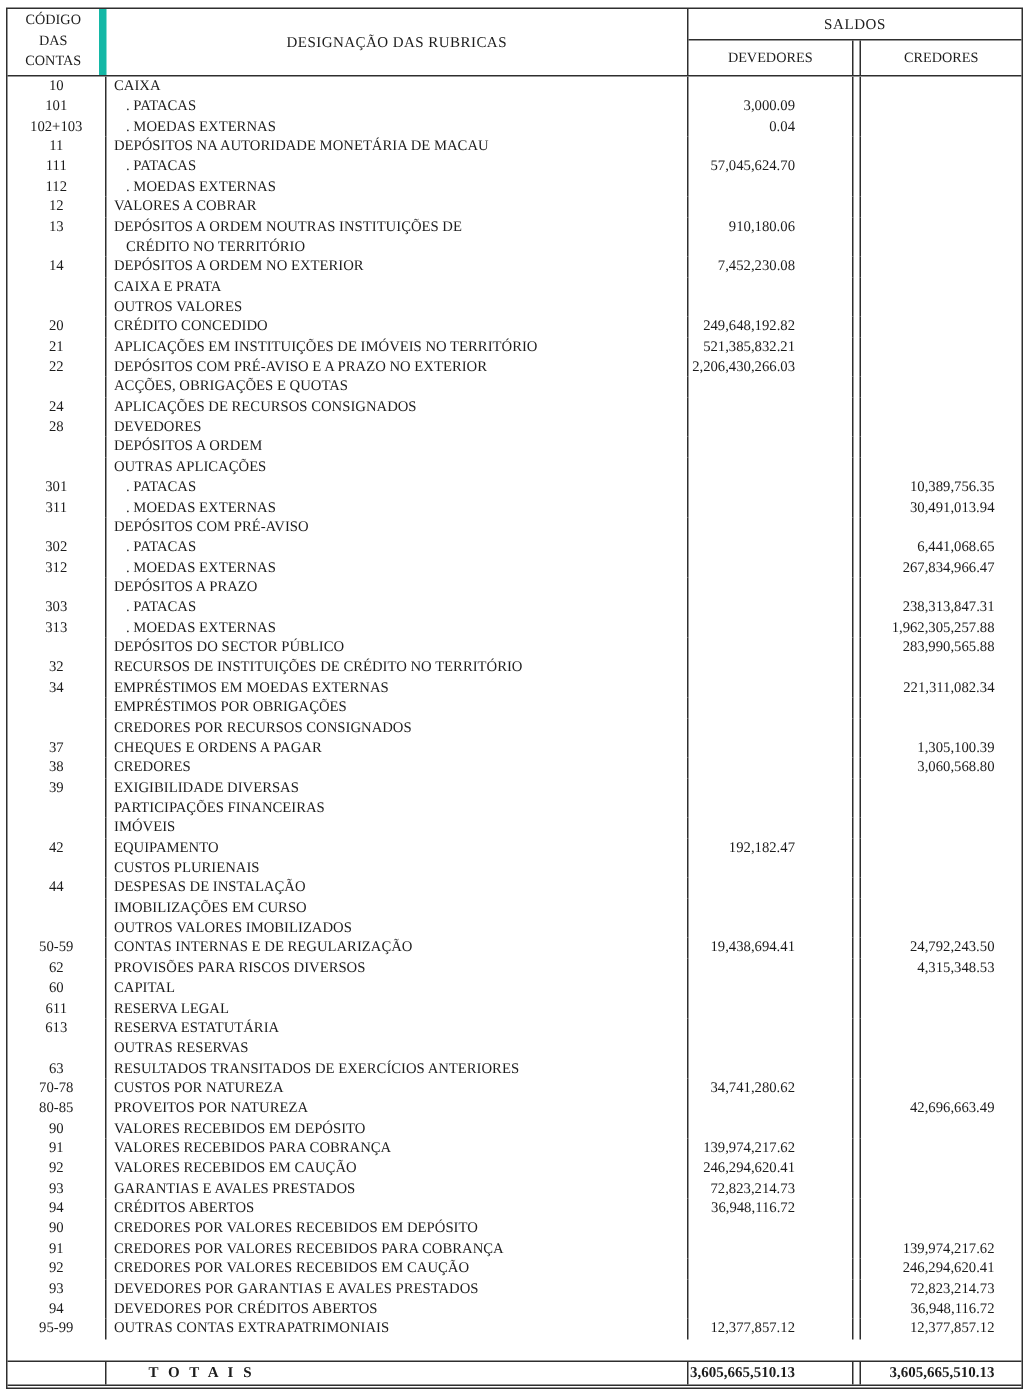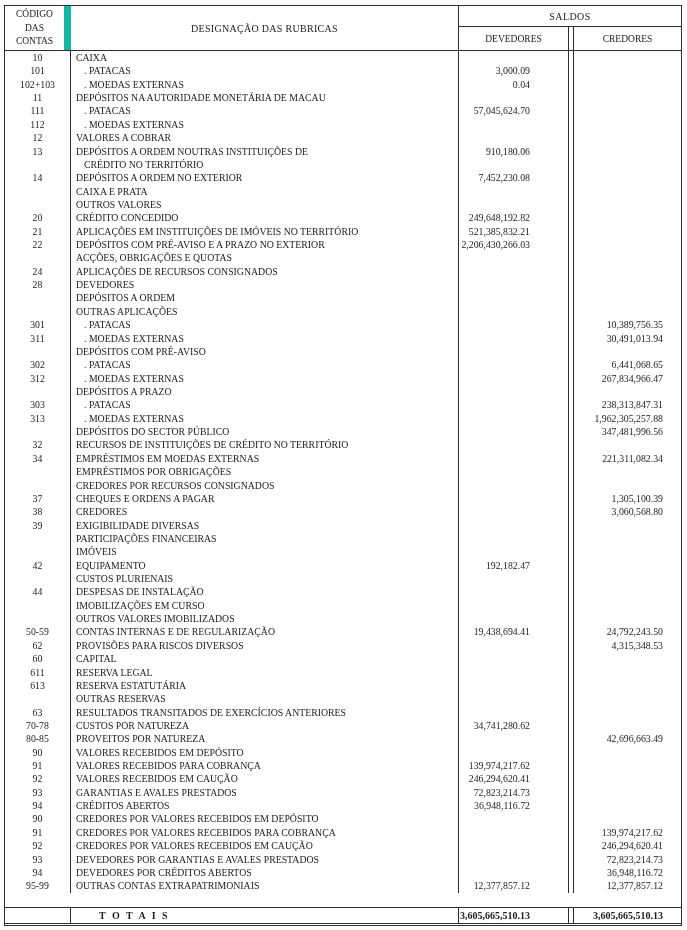--- a/index.html
+++ b/index.html
@@ -15,21 +15,21 @@
   .sheet {
     position: absolute; left: 4px; top: 5px;
     width: 678px; height: 921px;
     border: 1px solid #2e2e2e;
     background: #fff;
     display: flex; flex-direction: column;
   }
   
   .header { display: flex; height: 45px; border-bottom: 1px solid #2e2e2e; flex: none; }
   .h-code {
-    width: 66px; border-right: 7px solid #14b8a6;
+    width: 66px; border-right: 5px solid #14b8a6;
     display: flex; flex-direction: column; justify-content: space-between;
     padding: 3px 0; text-align: center; font-size: 9.5px; line-height: 11px;
   }
   .h-desig {
     width: 388px; border-right: 1px solid #2e2e2e;
     display: flex; align-items: center; justify-content: center;
     font-size: 10px; letter-spacing: 0.3px;
   }
   .h-saldos { flex: 1; display: flex; flex-direction: column; text-align: center; }
   .h-saldos-title {
@@ -306,21 +306,21 @@
     <div class="c-dev"></div>
     <div class="c-gap"></div>
     <div class="c-cre">1,962,305,257.88</div>
   </div>
 
   <div class="row">
     <div class="c-code"></div>
     <div class="c-label">DEPÓSITOS DO SECTOR PÚBLICO</div>
     <div class="c-dev"></div>
     <div class="c-gap"></div>
-    <div class="c-cre">347,481,996.56</div>
+    <div class="c-cre">283,990,565.88</div>
   </div>
 
   <div class="row">
     <div class="c-code">32</div>
     <div class="c-label">RECURSOS DE INSTITUIÇÕES DE CRÉDITO NO TERRITÓRIO</div>
     <div class="c-dev"></div>
     <div class="c-gap"></div>
     <div class="c-cre"></div>
   </div>
 

